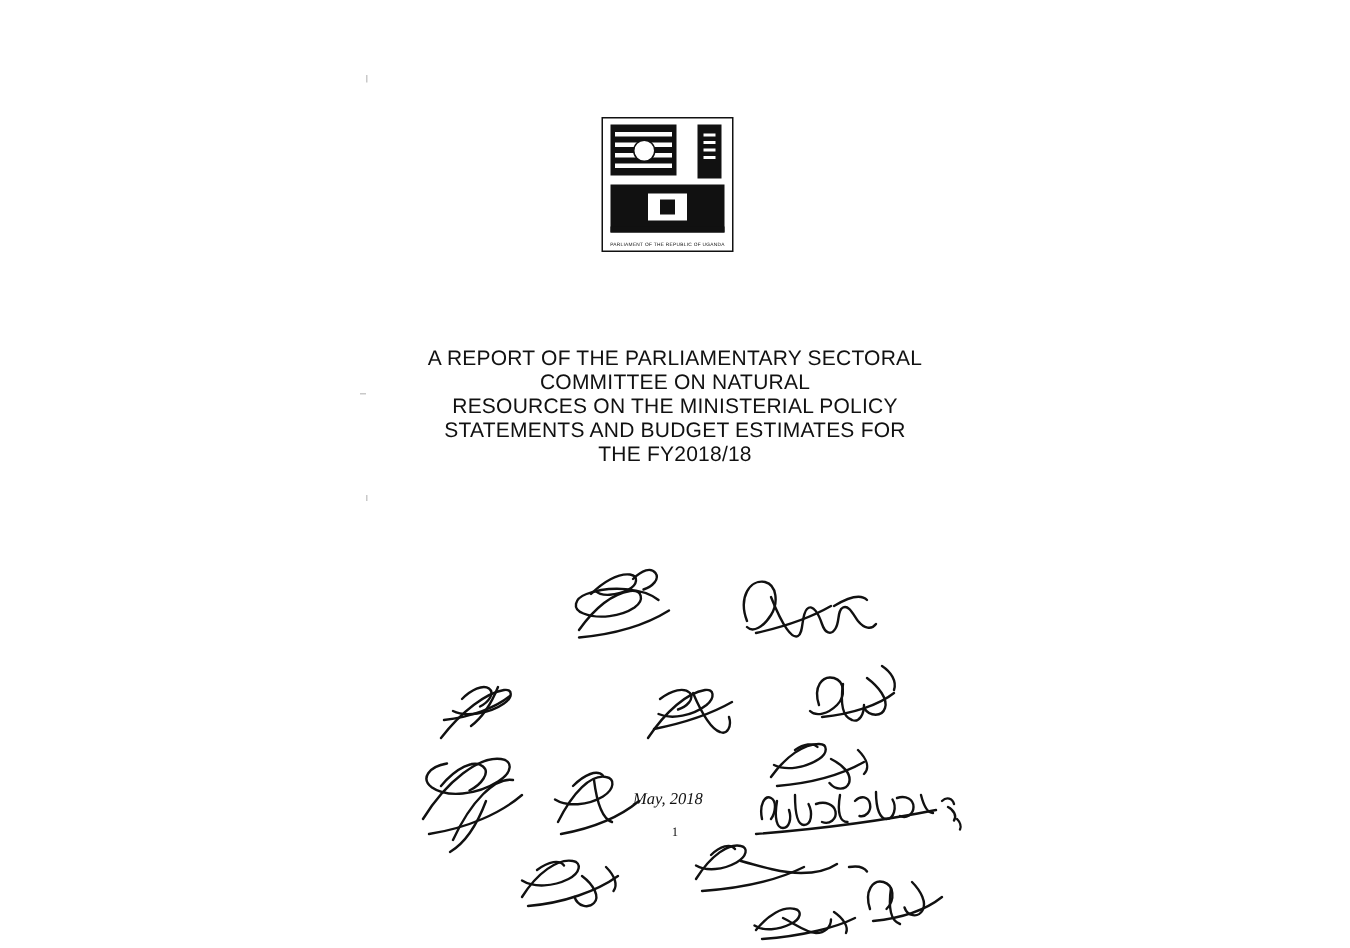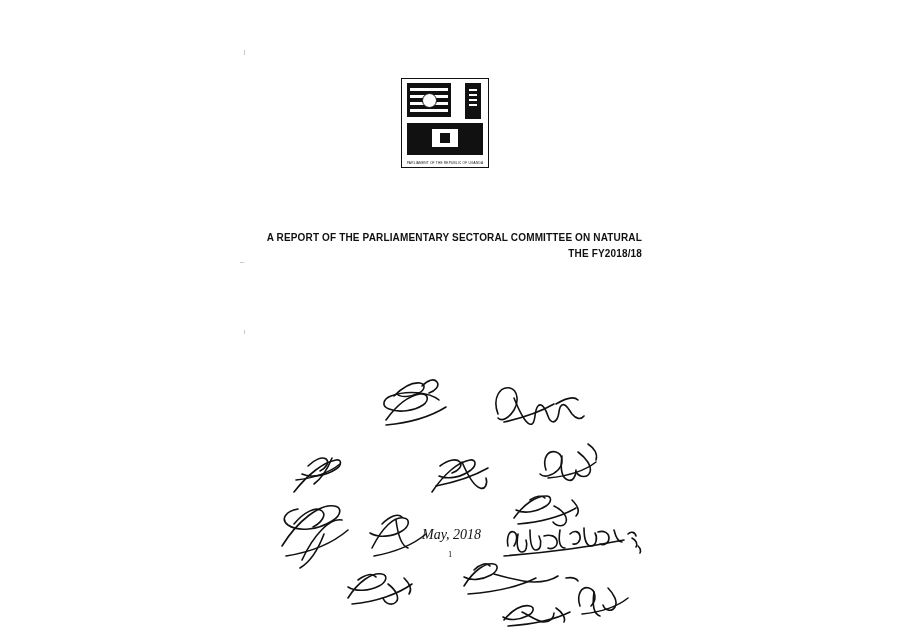--- a/index.html
+++ b/index.html
@@ -143,23 +143,23 @@
     font-family: "Liberation Sans", sans-serif;
     white-space: nowrap;
   }
 
   
   .title-block {
     position: absolute;
     left: 22px;
     top: 230px;
     width: 384px;
-    text-align: right;
-    font-weight: bold;
-    font-size: 10px;
+    text-align: center;
+    font-weight: normal;
+    font-size: 14px;
     line-height: 16px;
     color: #111;
     letter-spacing: 0.15px;
   }
 
   
   .sign-layer {
     position: absolute;
     left: 0;
     top: 0;
@@ -171,21 +171,21 @@
     width: 428px;
     height: 632px;
     display: block;
   }
 
   
   .doc-date {
     position: absolute;
     left: 186px;
     top: 527px;
-    font-size: 14px;
+    font-size: 11px;
     color: #111;
     font-family: "Liberation Serif", serif;
     font-style: italic;
   }
   .page-number {
     position: absolute;
     left: 0;
     right: 0;
     top: 549px;
     text-align: center;
@@ -232,20 +232,21 @@
             <div class="crest"></div>
           </div>
           <div class="base"></div>
         </div>
         <div class="emblem-caption">PARLIAMENT OF THE REPUBLIC OF UGANDA</div>
       </div>
     </div>
 
     <div class="title-block">
       <div>A REPORT OF THE PARLIAMENTARY SECTORAL COMMITTEE ON NATURAL</div>
+      <div>RESOURCES ON THE MINISTERIAL POLICY STATEMENTS AND BUDGET ESTIMATES FOR</div>
       <div>THE FY2018/18</div>
     </div>
 
     <div class="sign-layer">
       <svg viewBox="0 0 428 632" xmlns="http://www.w3.org/2000/svg" fill="none" stroke="#111111" stroke-width="1.6" stroke-linecap="round" stroke-linejoin="round">
 
         <g>
           <path d="M150 420 c10 -14 22 -24 34 -26 c8 -1 10 6 3 11 c-9 6 -24 8 -34 4 c-8 -3 -6 -10 2 -13 c16 -6 38 -4 48 4"></path>
           <path d="M158 396 c8 -8 18 -14 26 -13 c6 1 5 7 -1 10 c-8 4 -18 5 -22 1"></path>
           <path d="M186 386 c6 -6 12 -8 15 -4 c3 4 -2 9 -8 11"></path>

